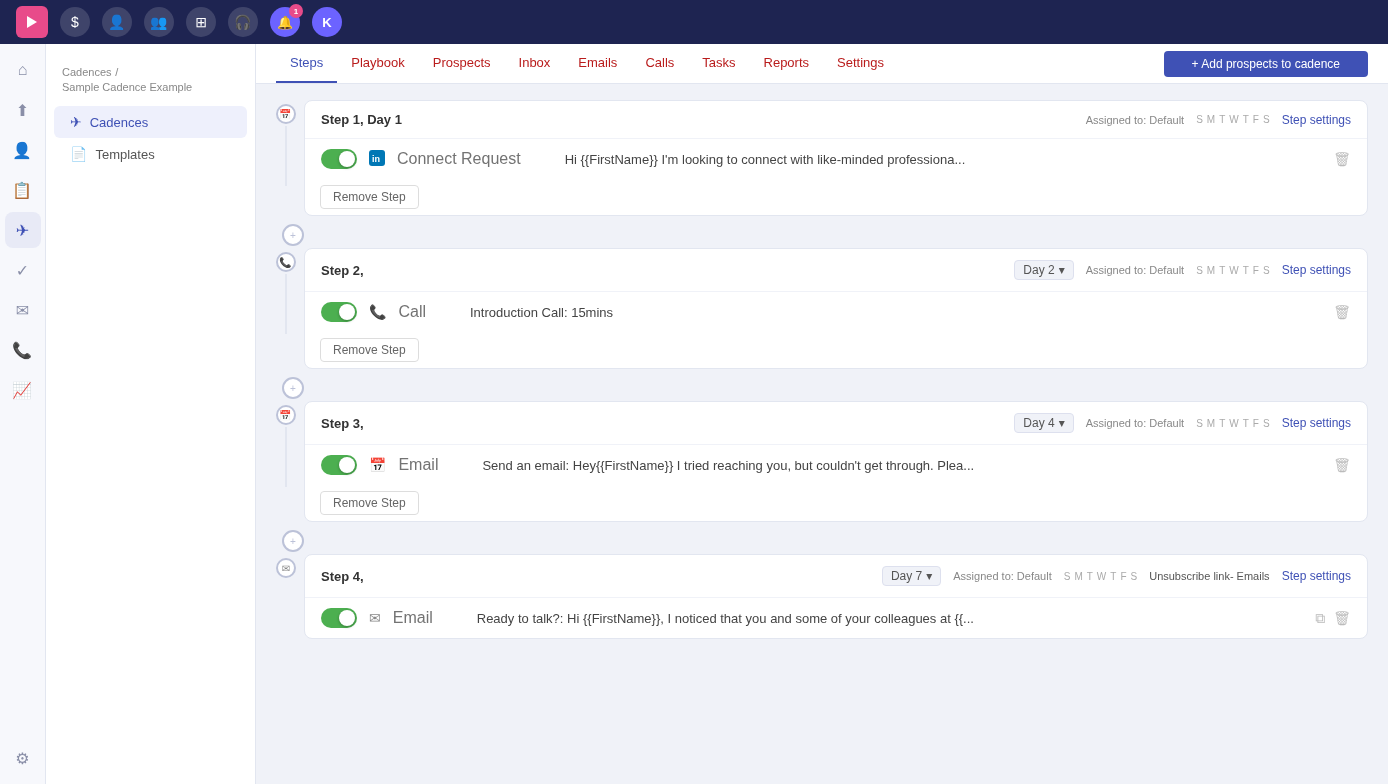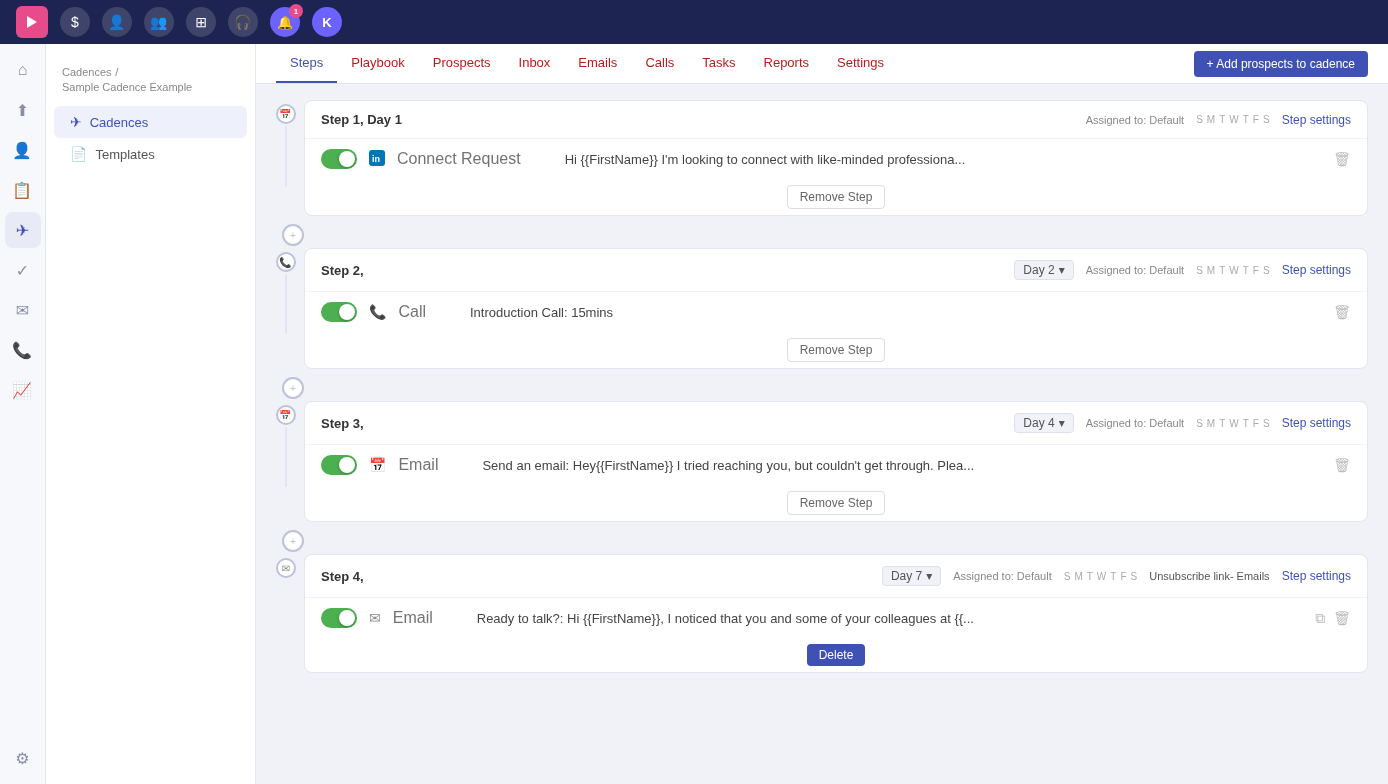--- a/index.html
+++ b/index.html
@@ -174,21 +174,21 @@
     .sub-header-tab.active {
       color: #3f51b5;
       border-bottom: 2px solid #3f51b5;
       font-weight: 500;
     }
     .add-prospects-btn {
       background: #3f51b5;
       color: white;
       border: none;
       border-radius: 4px;
-      padding: 6px 13px;
+      padding: 6px 28px;
       font-size: 12px;
       cursor: pointer;
       display: flex;
       align-items: center;
       gap: 4px;
     }
 
     
     .steps-content {
       flex: 1;
@@ -318,22 +318,22 @@
     }
     .step-action-icon {
       color: #bbb;
       font-size: 14px;
       cursor: pointer;
     }
 
     
     .step-footer {
       display: flex;
-      justify-content: center;
-      padding: 6px 0;
+      justify-content: flex-start;
+      padding: 6px 15px;
     }
     .remove-step-btn {
       background: transparent;
       border: 1px solid #ddd;
       border-radius: 4px;
       padding: 4px 12px;
       font-size: 12px;
       color: #666;
       cursor: pointer;
     }
@@ -610,22 +610,19 @@
             <div class="step-row">
               <div class="toggle"></div>
               <span class="step-type-icon">✉</span>
               <span class="step-type-label">Email</span>
               <span class="step-description">Ready to talk?: Hi {{FirstName}}, I noticed that you and some of your colleagues at {{...</span>
               <div class="step-action-icons">
                 <span class="step-action-icon">⧉</span>
                 <span class="step-action-icon">🗑</span>
               </div>
             </div>
-            <div class="step-footer">
-              <button class="delete-btn">Delete</button>
-            </div>
           </div>
         </div>
       </div>
 
     </div>
   </div>
 </div>
 
 </body></html>

